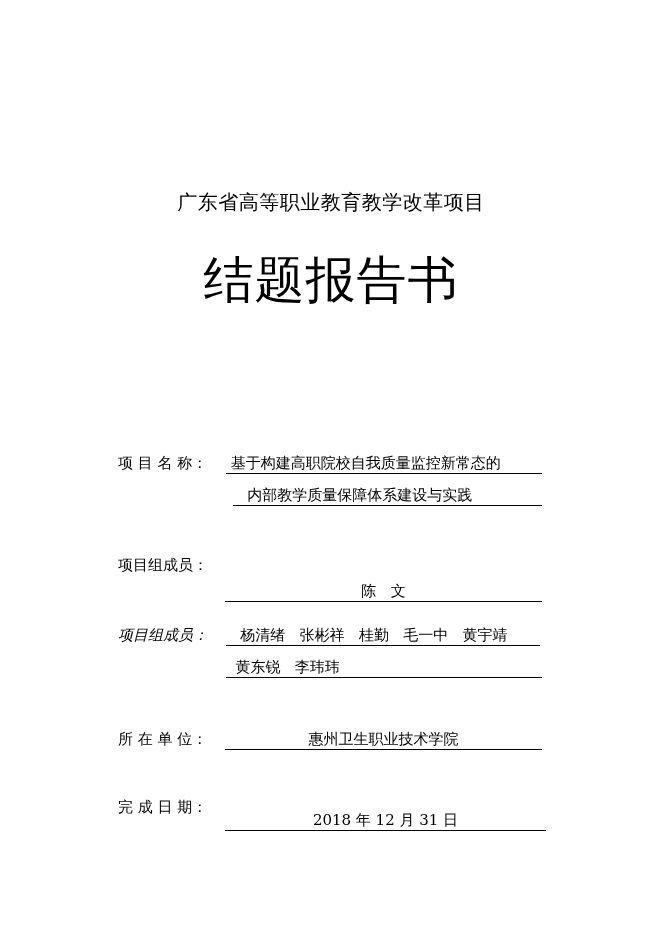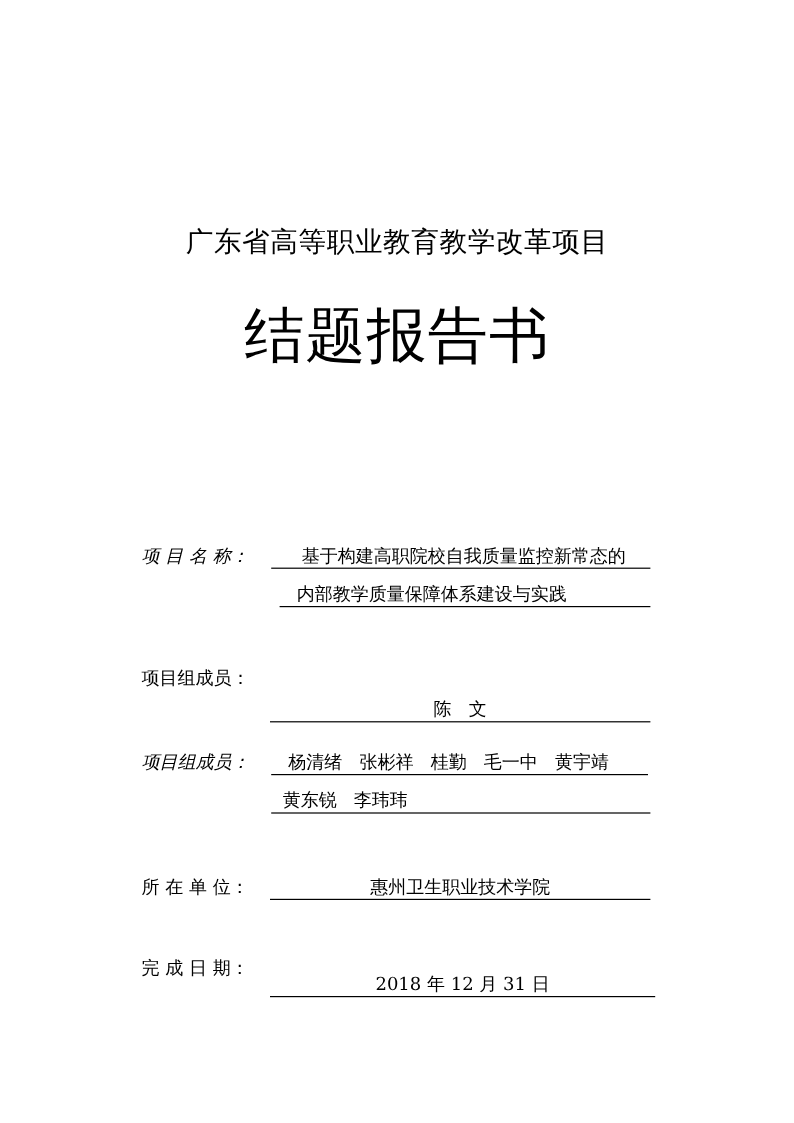--- a/index.html
+++ b/index.html
@@ -15,21 +15,21 @@
       color: #000000;
       font-family: "DejaVu Serif", "Liberation Serif", serif;
     }
     .subtitle {
       position: absolute;
       left: 0;
       width: 662px;
       top: 186px;
       text-align: center;
       font-family: "DejaVu Sans", "Liberation Sans", sans-serif;
-      font-size: 23px;
+      font-size: 20px;
       line-height: 32px;
       letter-spacing: 0.5px;
       font-weight: 500;
     }
     .main-title {
       position: absolute;
       left: 0;
       width: 662px;
       top: 255px;
       text-align: center;
@@ -57,22 +57,22 @@
     .left { text-align: left; }
   </style>
 </head>
 <body>
 
 <div>
 
   <div class="subtitle">广东省高等职业教育教学改革项目</div>
   <div class="main-title">结题报告书</div>
 
-  <div class="field-label" style="top:453px;font-style:italic;">项 目 名 称：</div>
-  <div class="field-line left" style="top:453px; left:226px; width:316px;text-align:center;"> 基于构建高职院校自我质量监控新常态的</div>
+  <div class="field-label" style="top:453px;">项 目 名 称：</div>
+  <div class="field-line left" style="top:453px; left:226px; width:316px;"> 基于构建高职院校自我质量监控新常态的</div>
   <div class="field-line left" style="top:485px; left:233px; width:309px;">   内部教学质量保障体系建设与实践</div>
 
   <div class="field-label" style="top:555px;">项目组成员：</div>
   <div class="field-line center" style="top:581px; left:225px; width:317px;">陈   文</div>
 
   <div class="field-label" style="top:625px;font-style:italic;">项目组成员：</div>
   <div class="field-line left" style="top:625px; left:226px; width:314px;">   杨清绪   张彬祥   桂勤   毛一中   黄宇靖</div>
   <div class="field-line left" style="top:657px; left:226px; width:316px;">  黄东锐   李玮玮</div>
 
   <div class="field-label" style="top:729px;">所 在 单 位：</div>

